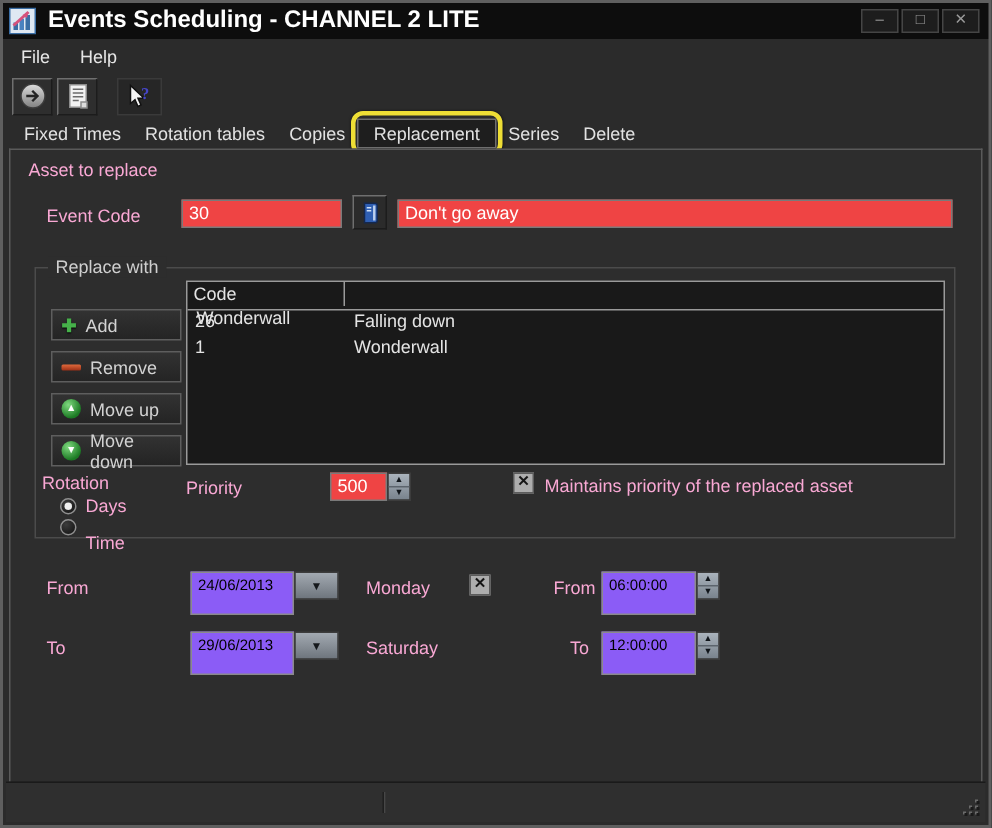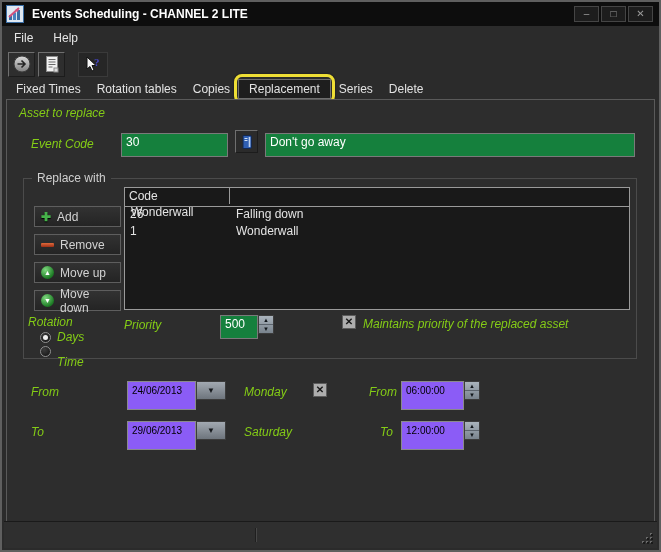--- a/index.html
+++ b/index.html
@@ -1,38 +1,38 @@
 <!DOCTYPE html>
 <html><head>
 <meta charset="utf-8">
 <style>
   html,body{margin:0;padding:0;background:#555;font-family:"Liberation Sans",sans-serif;}
   .win{position:relative;width:661px;height:552px;background:#2b2b2b;border:2px solid #5f5f5f;box-sizing:border-box;overflow:hidden;font-size:12px;color:#d6d6d6;}
   
   .titlebar{position:absolute;left:0;top:0;right:0;height:24px;background:#0d0d0d;display:flex;align-items:center;padding-left:4px;box-sizing:border-box;}
   .app-icon{width:18px;height:18px;flex:0 0 auto;}
-  .title-text{margin-left:8px;font-weight:bold;color:#ffffff;font-size:12px;white-space:nowrap;}
+  .title-text{margin-left:8px;font-weight:bold;color:#ffffff;font-size:16px;white-space:nowrap;}
   .win-controls{position:absolute;right:6px;top:4px;display:flex;gap:2px;}
   .win-btn{width:25px;height:16px;background:#1d1d1d;border:1px solid #454545;color:#9b9b9b;font-size:10px;line-height:14px;text-align:center;box-sizing:border-box;cursor:default;}
   
   .menubar{position:absolute;left:0;top:26px;height:20px;display:flex;align-items:center;padding-left:10px;gap:16px;color:#e6e6e6;}
   .menu-item{padding:2px 2px;}
   
   .toolbar{position:absolute;left:0;top:48px;height:28px;display:flex;align-items:center;padding-left:6px;gap:3px;}
   .tool-btn{width:27px;height:25px;background:#2e2e2e;border:1px solid;border-color:#6f6f6f #1c1c1c #1c1c1c #6f6f6f;display:flex;align-items:center;justify-content:center;box-sizing:border-box;}
   .tool-btn.flat{background:#262626;border-color:#3a3a3a;margin-left:10px;width:30px;}
   
   .tabrow{position:absolute;left:6px;top:77px;height:20px;display:flex;align-items:center;}
   .tab{padding:2px 8px;color:#e2e2e2;white-space:nowrap;position:relative;}
   .tab.active{background:#1e1e1e;border:1px solid #6e6e6e;padding:2px 10px;}
   .hl{position:absolute;left:-5px;top:-6px;right:-5px;bottom:-6px;border:3px solid #eede35;border-radius:8px;pointer-events:none;box-shadow:0 0 2px rgba(0,0,0,.6);}
   
   .panel{position:absolute;left:4px;top:97px;width:649px;height:423px;background:#2d2d2d;border:1px solid #5a5a5a;border-bottom-color:#1f1f1f;box-sizing:border-box;}
-  .lbl{position:absolute;color:#84cc16;white-space:nowrap;font-style:italic;}
-  .dark-input{position:absolute;background:#15803d;border:1px solid #7a7a7a;color:#fff;font-size:12px;padding:1px 4px;box-sizing:border-box;font-family:"Liberation Sans",sans-serif;height:24px;}
+  .lbl{position:absolute;color:#f9a8d4;white-space:nowrap;}
+  .dark-input{position:absolute;background:#ef4444;border:1px solid #7a7a7a;color:#fff;font-size:12px;padding:1px 4px;box-sizing:border-box;font-family:"Liberation Sans",sans-serif;height:19px;}
   .white-field{background:#8b5cf6;color:#000;border:1px solid #8a8a8a;font-size:10px;padding:1px 4px;box-sizing:border-box;height:29px;display:inline-block;line-height:15px;}
   
   .group{position:absolute;left:16px;top:78px;width:614px;height:181px;border:1px solid #4b4b4b;box-sizing:border-box;}
   .group-legend{position:absolute;top:-8px;left:8px;background:#2d2d2d;padding:0 5px;color:#cfcfcf;}
   .side-btn{position:absolute;left:10px;width:87px;height:21px;background:linear-gradient(#323232,#242424);border:1px solid #5e5e5e;color:#d2d2d2;display:flex;align-items:center;gap:6px;padding-left:6px;box-sizing:border-box;font-size:12px;}
   .plus{color:#46b14a;font-weight:bold;font-size:12px;text-shadow:0 1px 1px #000;}
   .minus-bar{width:13px;height:4px;background:linear-gradient(#e06a3c,#9c2f16);border-radius:1px;}
   .orb{width:13px;height:13px;border-radius:50%;background:radial-gradient(circle at 35% 30%,#7fd97f,#1c7a24 70%);color:#fff;font-size:7px;line-height:13px;text-align:center;flex:0 0 auto;}
   
   .grid{position:absolute;left:100px;top:8px;width:506px;height:123px;background:#191919;border:1px solid #9a9a9a;box-sizing:border-box;}

